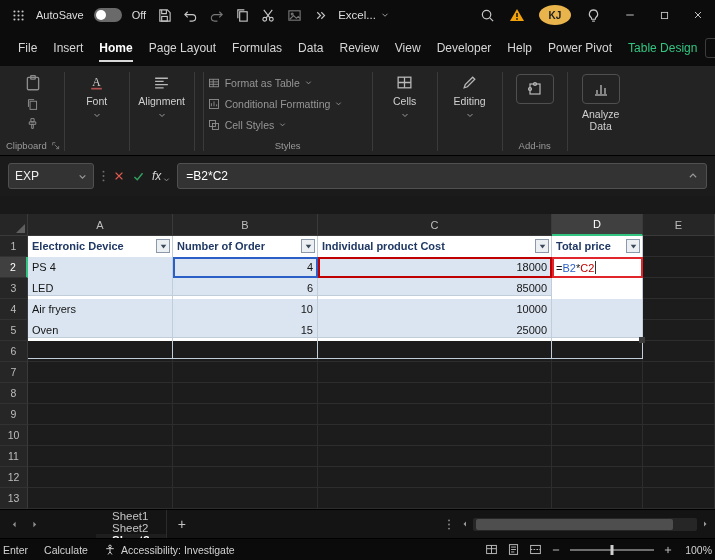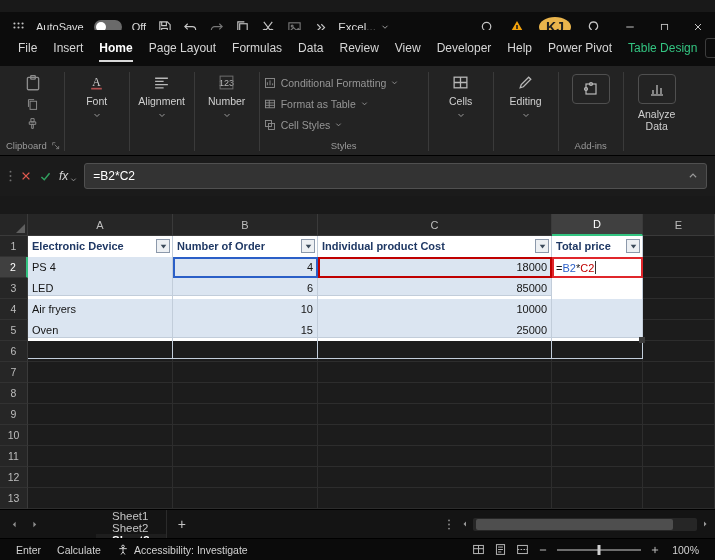--- a/index.html
+++ b/index.html
@@ -7,31 +7,31 @@
     --refblue:#2B5FC7; --refred:#C00000; --activered:#E0262B;
     --warning:#F2A20C; --avatar:#E9B44C;
   }
   *{margin:0;padding:0;box-sizing:border-box;}
   html,body{width:715px;height:560px;}
   body{font-family:"Liberation Sans",sans-serif;background:#191919;position:relative;overflow:hidden;color:#e6e6e6;}
   svg{display:block;}
   .app{position:absolute;inset:0;}
 
   
-  .titlebar{position:absolute;top:0;left:0;right:0;height:30px;background:#0c0c0c;display:flex;align-items:center;padding-left:10px;margin-top:12px;}
+  .titlebar{position:absolute;top:0;left:0;right:0;height:30px;background:#0c0c0c;display:flex;align-items:center;padding-left:10px;}
   .tb-left{display:flex;align-items:center;gap:10px;}
   .tbicon{width:16px;height:16px;display:inline-flex;align-items:center;justify-content:center;color:#c6c6c6;}
   .tbicon.dim{color:#777;}
   .autosave-label,.autosave-state{font-size:11px;color:#dedede;}
   .toggle{width:28px;height:14px;border-radius:8px;background:#6a6a6a;position:relative;display:inline-block;}
   .toggle .knob{position:absolute;left:2px;top:2px;width:10px;height:10px;border-radius:50%;background:#fff;}
   .appname{display:flex;align-items:center;gap:4px;font-size:11.5px;color:#dedede;}
   .tb-right{margin-left:auto;display:flex;align-items:center;}
   .tb-icons{display:flex;align-items:center;gap:14px;margin-right:12px;}
-  .avatar{width:32px;height:20px;border-radius:50%;background:var(--avatar);color:#202020;font-size:14px;font-weight:bold;display:flex;align-items:center;justify-content:center;}
+  .avatar{width:32px;height:20px;border-radius:50%;background:var(--avatar);color:#202020;font-size:10px;font-weight:bold;display:flex;align-items:center;justify-content:center;}
   .winbtn{width:34px;height:30px;display:flex;align-items:center;justify-content:center;color:#c6c6c6;}
 
   
   .menubar{position:absolute;top:30px;left:0;right:0;height:36px;background:#0c0c0c;display:flex;align-items:center;font-size:12px;color:#d6d6d6;padding-left:10px;}
   .mtab{padding:0 8px;height:100%;display:flex;align-items:center;position:relative;white-space:nowrap;}
   .mtab.active{color:#fff;font-weight:700;}
   .mtab.active::after{content:"";position:absolute;left:8px;right:8px;bottom:4px;height:2px;background:#d8d8d8;}
   .mtab.accent{color:var(--accent_green);}
   .mb-right{margin-left:auto;display:flex;gap:6px;padding-right:8px;}
   .mbtn{width:30px;height:20px;border:1px solid #3d3d3d;border-radius:3px;display:flex;align-items:center;justify-content:center;color:#c6c6c6;}
@@ -101,21 +101,21 @@
   .stab.active{color:#fff;font-weight:bold;background:#1e1e1e;}
   .stab.active::after{content:"";position:absolute;left:4px;right:4px;bottom:2px;height:2px;background:#d8d8d8;}
   .addsheet{width:30px;height:100%;display:flex;align-items:center;justify-content:center;color:#c4c4c4;font-size:14px;}
   .tdots{color:#8f8f8f;padding:0 6px;display:flex;}
   .hscroll{display:flex;align-items:center;width:258px;height:100%;padding-right:2px;}
   .hsbtn{width:16px;display:flex;align-items:center;justify-content:center;color:#9a9a9a;}
   .hstrack{flex:1;height:13px;background:#262626;position:relative;border-radius:2px;}
   .hsthumb{position:absolute;left:3px;top:1px;bottom:1px;width:88%;background:#4e4e4e;border-radius:2px;}
 
   
-  .status{position:absolute;top:538px;left:0;right:0;height:22px;background:#0b0b0b;display:flex;align-items:center;font-size:10.5px;color:#d2d2d2;padding:0 16px;gap:16px;border-top:1px solid #000;}
+  .status{position:absolute;top:538px;left:0;right:0;height:22px;background:#0b0b0b;display:flex;align-items:center;font-size:10.5px;color:#d2d2d2;padding:0 3px;gap:16px;border-top:1px solid #000;}
   .acc{display:flex;gap:5px;}
   .sright{margin-left:auto;display:flex;align-items:center;gap:9px;}
   .vbtn{display:flex;align-items:center;color:#b9b9b9;}
   .ztrack{width:84px;height:2px;background:#6d6d6d;position:relative;}
   .zthumb{position:absolute;left:50%;top:-4px;width:3px;height:10px;background:#cfcfcf;transform:translateX(-50%);}
   .zoomtext{min-width:30px;text-align:right;}
 </style>
 </head>
 <body>
 
@@ -322,56 +322,41 @@
             <span>Alignment</span>
             <svg class="chev" width="8" height="8" viewBox="0 0 16 16" fill="none" stroke="currentColor" stroke-width="2">
                 <path d="M3 6l5 5 5-5"></path>
               </svg>
           </div>
         </div>
         <div class="rgl"></div>
       </div>
       <div class="vsep"></div>
 
-      <div class="rgroup">
-        <div class="rgc">
-          <div class="bigbtn">
-            <svg width="17" height="17" viewBox="0 0 16 16">
-                <text x="8" y="11.5" text-anchor="middle" font-size="8.5" fill="#b8b8b8" font-family="Liberation Sans,sans-serif">123</text>
-                <rect x="2" y="2" width="12" height="12" fill="none" stroke="#6a6a6a" stroke-width="1"></rect>
-              </svg>
-            <span>Number</span>
-            <svg class="chev" width="8" height="8" viewBox="0 0 16 16" fill="none" stroke="currentColor" stroke-width="2">
-                <path d="M3 6l5 5 5-5"></path>
-              </svg>
-          </div>
-        </div>
-        <div class="rgl"></div>
-      </div>
       <div class="vsep"></div>
 
       <div class="rgroup">
         <div class="rgc">
           <div class="stylesgrp">
+            <div class="srow">
+              <svg width="12" height="12" viewBox="0 0 16 16" fill="none" stroke="#8f8f8f" stroke-width="1.2">
+                  <rect x="2" y="3" width="12" height="10"></rect>
+                  <path d="M2 6.5h12M2 9.75h12M7 3v10"></path>
+                </svg>
+              <span>Format as Table</span>
+              <svg class="chev" width="7" height="7" viewBox="0 0 16 16" fill="none" stroke="currentColor" stroke-width="2">
+                  <path d="M3 6l5 5 5-5"></path>
+                </svg>
+            </div>
             <div class="srow">
               <svg width="12" height="12" viewBox="0 0 16 16" fill="none" stroke="#8f8f8f" stroke-width="1.2">
                   <rect x="2" y="2" width="12" height="12"></rect>
                   <path d="M4.5 11V7M8 11V4.5M11.5 11V8.5"></path>
                 </svg>
               <span>Conditional Formatting</span>
-              <svg class="chev" width="7" height="7" viewBox="0 0 16 16" fill="none" stroke="currentColor" stroke-width="2">
-                  <path d="M3 6l5 5 5-5"></path>
-                </svg>
-            </div>
-            <div class="srow">
-              <svg width="12" height="12" viewBox="0 0 16 16" fill="none" stroke="#8f8f8f" stroke-width="1.2">
-                  <rect x="2" y="3" width="12" height="10"></rect>
-                  <path d="M2 6.5h12M2 9.75h12M7 3v10"></path>
-                </svg>
-              <span>Format as Table</span>
               <svg class="chev" width="7" height="7" viewBox="0 0 16 16" fill="none" stroke="currentColor" stroke-width="2">
                   <path d="M3 6l5 5 5-5"></path>
                 </svg>
             </div>
             <div class="srow">
               <svg width="12" height="12" viewBox="0 0 16 16" fill="none" stroke="#8f8f8f" stroke-width="1.2">
                   <rect x="2" y="2" width="8" height="8"></rect>
                   <rect x="6" y="6" width="8" height="8"></rect>
                 </svg>
               <span>Cell Styles</span>
@@ -451,20 +436,26 @@
           </div>
         </div>
         <div class="rgl"></div>
       </div>
 
       <div class="spacer"></div>
     </div>
   </div>
 
   <div class="formulabar">
+    <div class="namebox">
+      <span>EXP</span>
+      <svg class="nbchev" width="9" height="9" viewBox="0 0 16 16" fill="none" stroke="currentColor" stroke-width="2">
+          <path d="M3 6l5 5 5-5"></path>
+        </svg>
+    </div>
     <span class="fgrip">
       <svg width="5" height="14" viewBox="0 0 5 16">
           <g fill="#6f6f6f">
             <circle cx="2.5" cy="3" r="1.1"></circle>
             <circle cx="2.5" cy="8" r="1.1"></circle>
             <circle cx="2.5" cy="13" r="1.1"></circle>
           </g>
         </svg>
     </span>
     <span class="fbtn">

